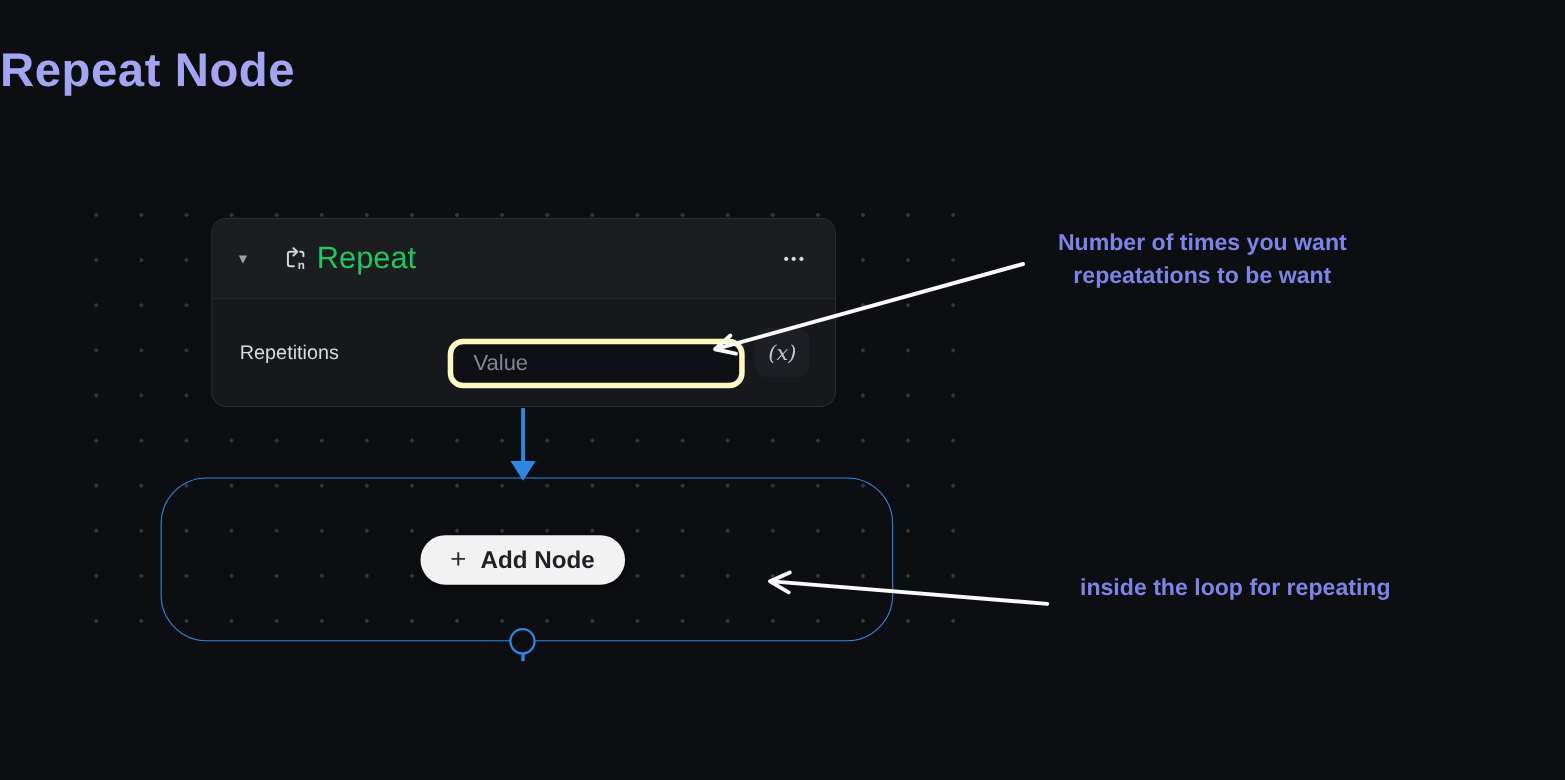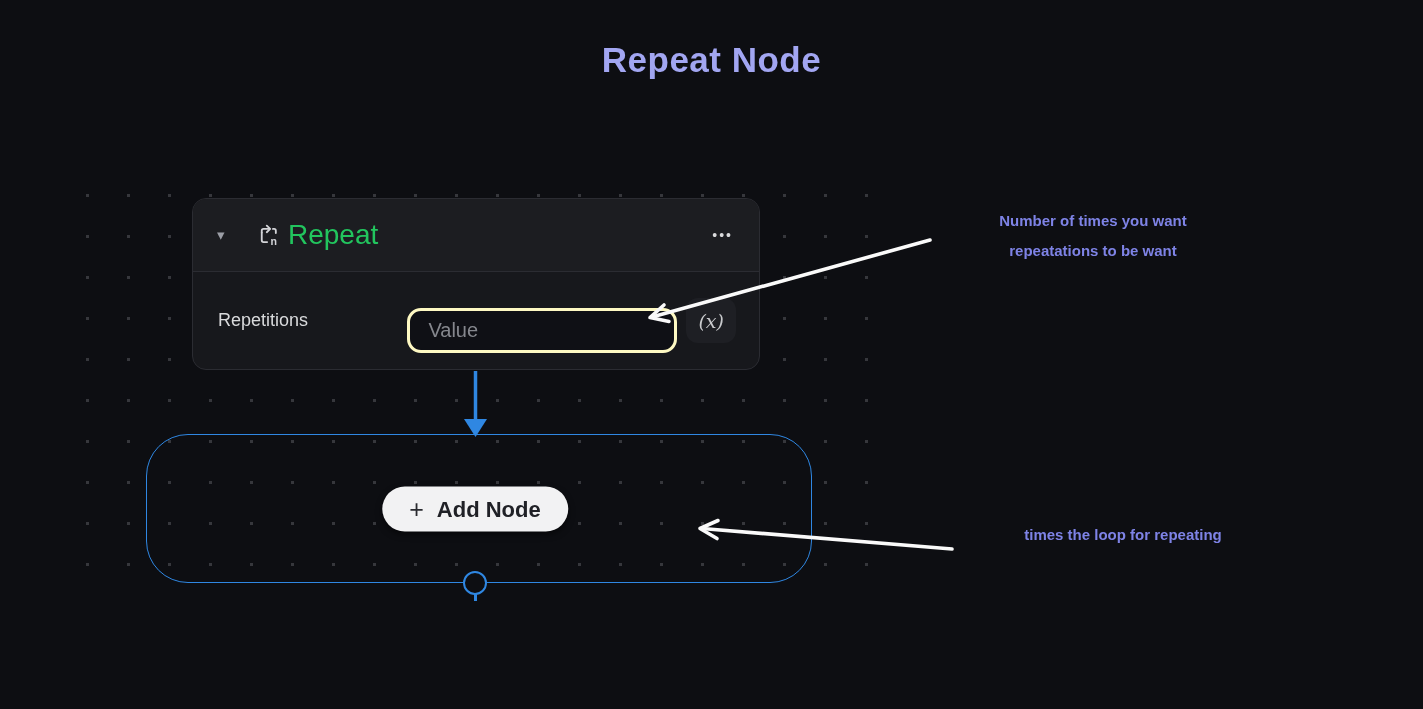--- a/index.html
+++ b/index.html
@@ -15,22 +15,21 @@
   .dot-grid {
     position: absolute;
     left: 67px; top: 175px;
     width: 818px; height: 412px;
     background-image: radial-gradient(circle, #36373c 1.6px, transparent 1.8px);
     background-size: 41px 41px;
   }
   .page-title {
     position: absolute;
     left: 0; top: 40px; width: 100%;
-    text-align: center;
-    font-size: 35px;
+    font-size: 43px;
     font-weight: 700;
     letter-spacing: 0.5px;
     color: #a2a6f2;
   }
   
   .node-card {
     position: absolute;
     left: 192px; top: 198px;
     width: 568px; height: 172px;
     background: #17181c;
@@ -73,21 +72,21 @@
   }
   .field-label {
     width: 191px;
     font-size: 18px;
     color: #d9dadc;
   }
   .value-input {
     width: 270px;
     height: 45px;
     background: #0f1015;
-    border: 3px solid #fef9c3;
+    border: 5px solid #fef9c3;
     border-radius: 14px;
     padding: 0 18px;
     font-family: "Liberation Sans", sans-serif;
     font-size: 20px;
     color: #e9eaec;
     outline: none;
     margin-top: 20px;
   }
   .value-input::placeholder { color: #85878d; }
   .formula-btn {
@@ -149,21 +148,21 @@
     width: 24px; height: 24px;
     border: 2.5px solid #2f87e2;
     border-radius: 50%;
     background: #0d0e12;
     cursor: pointer;
   }
   
   .annotation {
     position: absolute;
     text-align: center;
-    font-size: 15px;
+    font-size: 21px;
     font-weight: 700;
     line-height: 30px;
     color: #7e83e6;
   }
   .annotation-1 { left: 938px; top: 206px; width: 310px; }
   .annotation-2 { left: 963px; top: 520px; width: 320px; }
   .overlay-svg { position: absolute; left: 0; top: 0; pointer-events: none; }
 </style>
 </head>
 <body>
@@ -222,16 +221,16 @@
       <path d="M952 549 L702 528.5"></path>
       <path d="M717 538.5 L700 528.5 L718 520.5"></path>
     </g>
   </svg>
 
   <div class="annotation annotation-1">
     <div>Number of times you want</div>
     <div>repeatations to be want</div>
   </div>
   <div class="annotation annotation-2">
-    <div>times the loop for repeating</div>
+    <div>inside the loop for repeating</div>
   </div>
 
 </div>
 
 </body></html>

